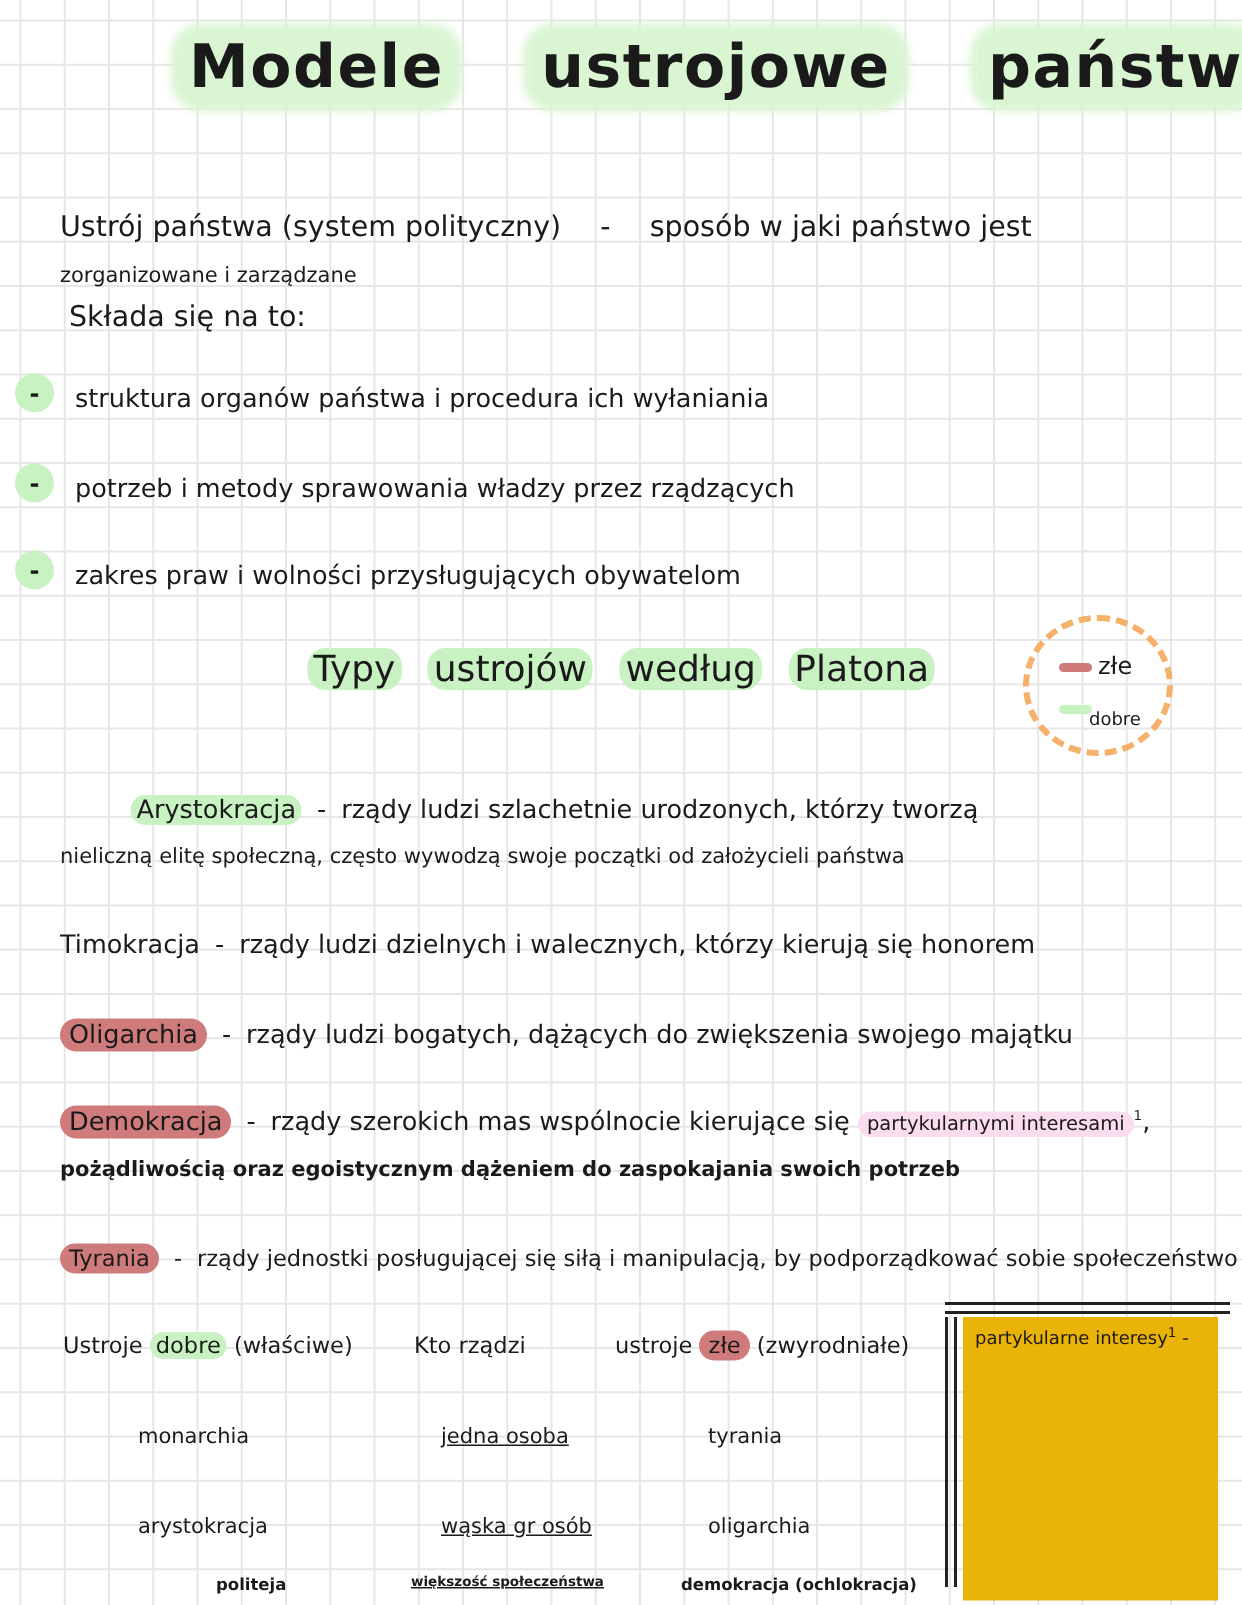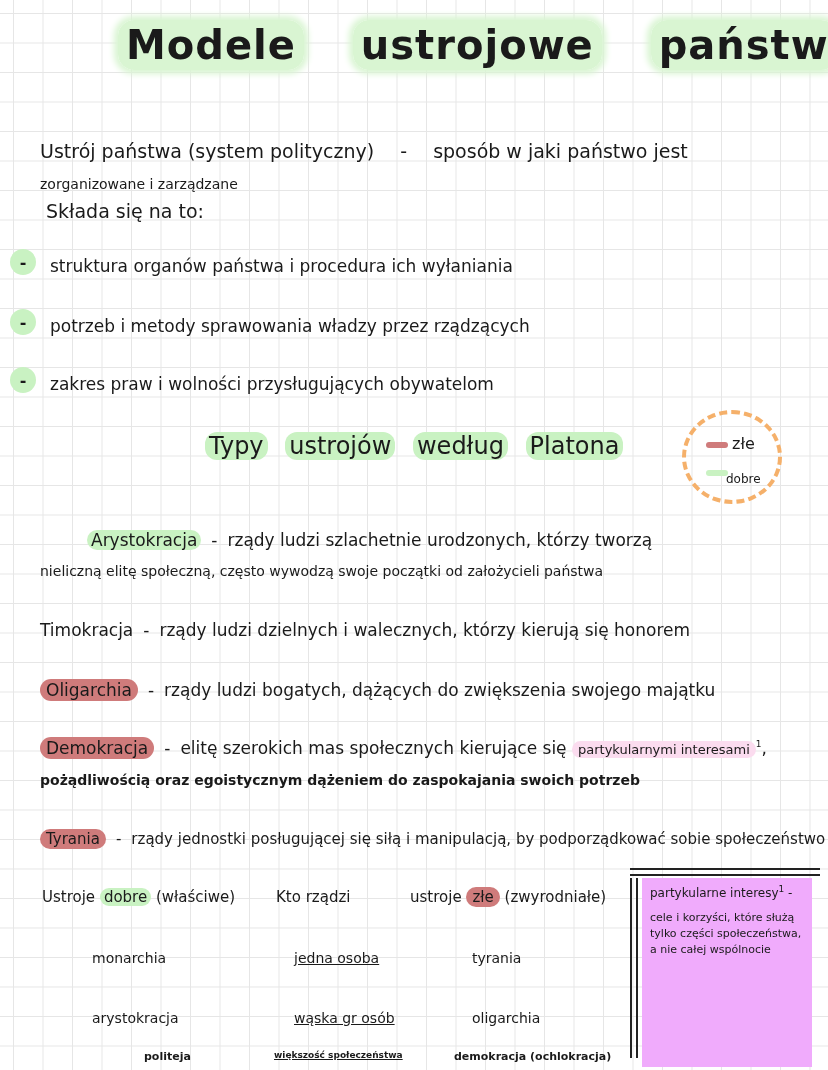--- a/index.html
+++ b/index.html
@@ -81,21 +81,21 @@
     .note-topline {
       position: absolute; top: 868px; left: 630px; width: 190px; height: 4px;
       border-top: 2px solid #222; border-bottom: 2px solid #222;
     }
     .note-sideline {
       position: absolute; top: 878px; left: 630px; width: 4px; height: 180px;
       border-left: 2px solid #222; border-right: 2px solid #222;
     }
     .note {
       position: absolute; top: 878px; left: 642px; width: 170px; height: 189px;
-      background: #f0abfc; padding: 6px 8px; box-sizing: border-box; font-size: 12px;
+      background: #eab308; padding: 6px 8px; box-sizing: border-box; font-size: 12px;
     }
     .note .nt { font-size: 12px; margin-bottom: 10px; }
     .note .nb { font-size: 11px; line-height: 16px; white-space: normal; }
   </style>
 </head>
 <body>
 
 <div class="abs title">
   <span class="hl-green-soft">Modele</span>
   <span class="hl-green-soft">ustrojowe</span>
@@ -146,21 +146,21 @@
 
 <div class="abs def d-tim">
   <span>Timokracja</span><span class="sep">-</span><span>rządy ludzi dzielnych i walecznych, którzy kierują się honorem</span>
 </div>
 
 <div class="abs def d-oli">
   <span class="hl-red">Oligarchia</span><span class="sep">-</span><span>rządy ludzi bogatych, dążących do zwiększenia swojego majątku</span>
 </div>
 
 <div class="abs def d-dem">
-  <span class="hl-red">Demokracja</span><span class="sep">-</span><span>elitę szerokich mas społecznych kierujące się</span>
+  <span class="hl-red">Demokracja</span><span class="sep">-</span><span>rządy szerokich mas wspólnocie kierujące się</span>
   <span class="hl-pink" style="font-size:13px">partykularnymi interesami</span><span class="sup">1</span><span>,</span>
 </div>
 <div class="abs def2 d-dem2">pożądliwością oraz egoistycznym dążeniem do zaspokajania swoich potrzeb</div>
 
 <div class="abs def d-tyr">
   <span class="hl-red">Tyrania</span><span class="sep">-</span><span>rządy jednostki posługującej się siłą i manipulacją, by podporządkować sobie społeczeństwo</span>
 </div>
 
 <div class="abs tbl-head th1">
   <span>Ustroje</span>
@@ -186,14 +186,13 @@
 <div class="abs tc r3 c2">większość społeczeństwa</div>
 <div class="abs tc r3 c3">demokracja (ochlokracja)</div>
 
 <div class="note-topline"></div>
 <div class="note-sideline"></div>
 <div class="note">
   <div class="nt">
     <span>partykularne interesy</span><span class="sup">1</span>
     <span>-</span>
   </div>
-  <div class="nb">cele i korzyści, które służą tylko części społeczeństwa, a nie całej wspólnocie</div>
 </div>
 
 </body></html>

